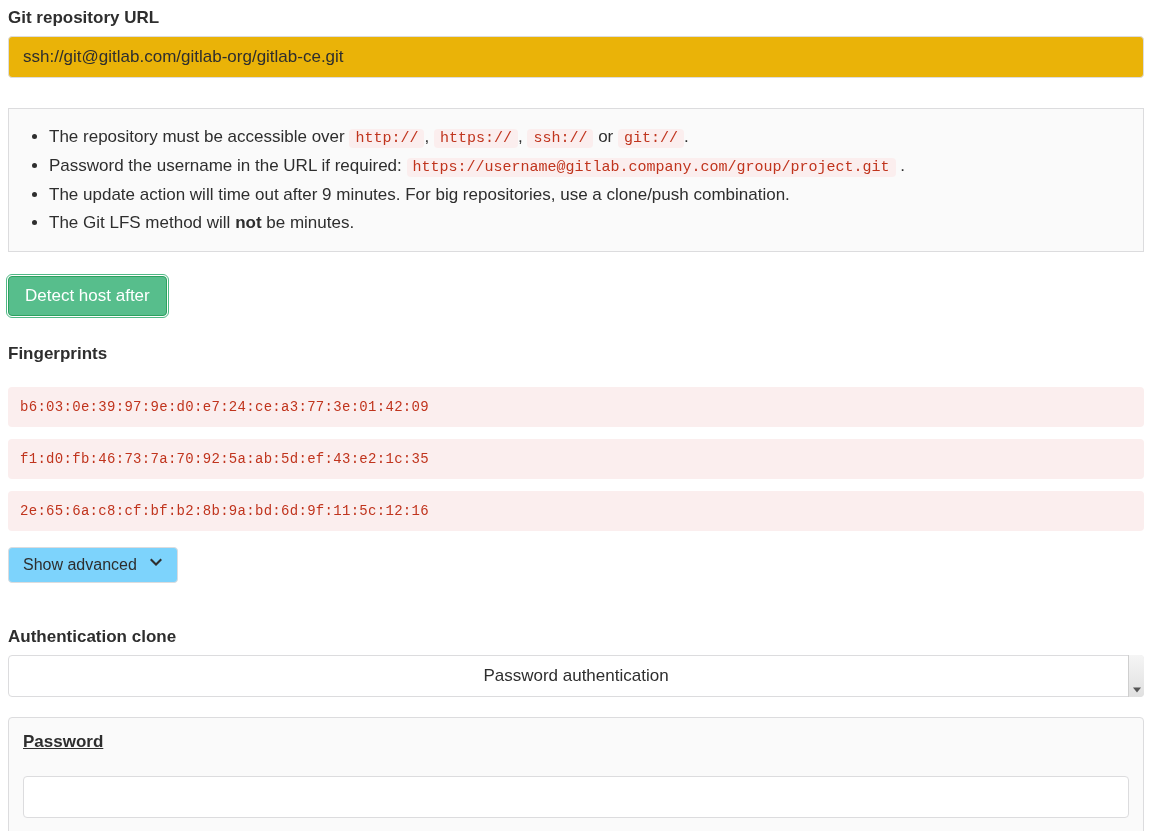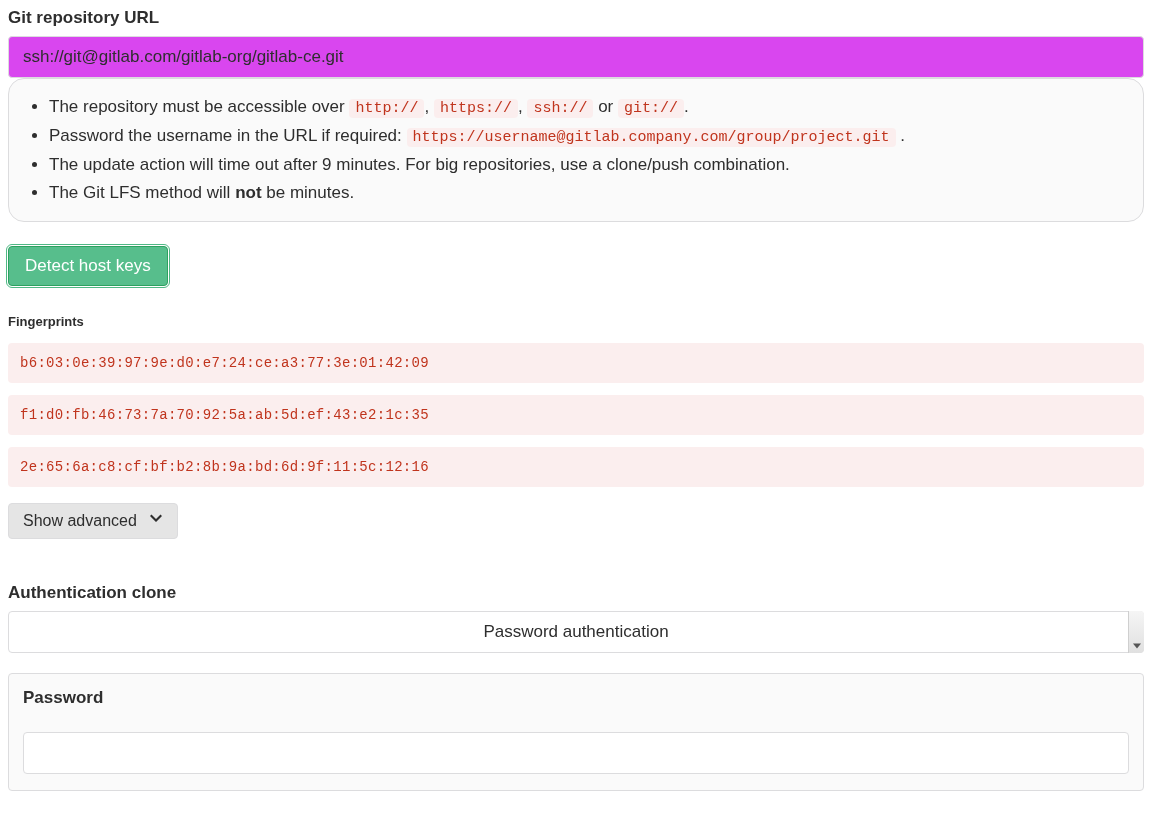--- a/index.html
+++ b/index.html
@@ -20,30 +20,30 @@
       font-size: 17px;
       margin-bottom: 8px;
       display: block;
     }
     .text-input {
       width: 100%;
       padding: 10px 14px;
       font-size: 17px;
       border: 1px solid #dcdcde;
       border-radius: 4px;
-      background: #d946ef;
+      background: #eab308;
       color: #2e2e2e;
       font-family: inherit;
     }
     .info-box {
       border: 1px solid #dcdcde;
-      border-radius: 16px;
+      border-radius: 0;
       background: #fafafa;
       padding: 14px 18px;
-      margin-top: 0;
+      margin-top: 30px;
     }
     .info-box ul {
       list-style: disc;
       padding-left: 22px;
     }
     .info-box li {
       font-size: 17px;
       line-height: 1.65;
       color: #2e2e2e;
     }
@@ -64,39 +64,39 @@
       outline: 1px solid #4fb885;
       outline-offset: 1px;
       padding: 9px 16px;
       font-size: 17px;
       border-radius: 4px;
       cursor: pointer;
       font-family: inherit;
     }
     .section-title {
       font-weight: 600;
-      font-size: 13px;
+      font-size: 17px;
       margin-top: 28px;
-      margin-bottom: 14px;
+      margin-bottom: 23px;
     }
     .fingerprint {
       font-family: "SFMono-Regular", Consolas, "Liberation Mono", Menlo, monospace;
       background: #fbeeee;
       color: #c0341d;
       padding: 12px 12px;
       border-radius: 4px;
       font-size: 14px;
       margin-bottom: 12px;
       letter-spacing: 0.3px;
     }
     .btn-white {
       display: inline-flex;
       align-items: center;
       gap: 12px;
-      background: #e5e5e5;
+      background: #7dd3fc;
       color: #2e2e2e;
       border: 1px solid #dcdcde;
       padding: 8px 14px;
       font-size: 16px;
       border-radius: 4px;
       cursor: pointer;
       font-family: inherit;
       margin-top: 4px;
     }
     .btn-white svg {
@@ -148,20 +148,21 @@
     }
     .password-box {
       border: 1px solid #dcdcde;
       border-radius: 4px;
       background: #fafafa;
       padding: 14px 14px 16px 14px;
       margin-top: 20px;
     }
     .password-box .label {
       margin-bottom: 24px;
+      text-decoration: underline;
     }
     .password-box .text-input {
       background: #fff;
     }
   </style>
 </head>
 <body>
 
 
 
@@ -179,21 +180,21 @@
       <span>Password the username in the URL if required: </span><code>https://username@gitlab.company.com/group/project.git</code><span> .</span>
     </li>
     <li>The update action will time out after 9 minutes. For big repositories, use a clone/push combination.</li>
     <li>
       <span>The Git LFS method will </span><strong>not</strong><span> be minutes.</span>
     </li>
   </ul>
 </div>
 
 
-<button class="btn-green">Detect host keys</button>
+<button class="btn-green">Detect host after</button>
 
 
 <div class="section-title">Fingerprints</div>
 <div class="fingerprint">b6:03:0e:39:97:9e:d0:e7:24:ce:a3:77:3e:01:42:09</div>
 <div class="fingerprint">f1:d0:fb:46:73:7a:70:92:5a:ab:5d:ef:43:e2:1c:35</div>
 <div class="fingerprint">2e:65:6a:c8:cf:bf:b2:8b:9a:bd:6d:9f:11:5c:12:16</div>
 
 
 <button class="btn-white">
   <span>Show advanced</span>

